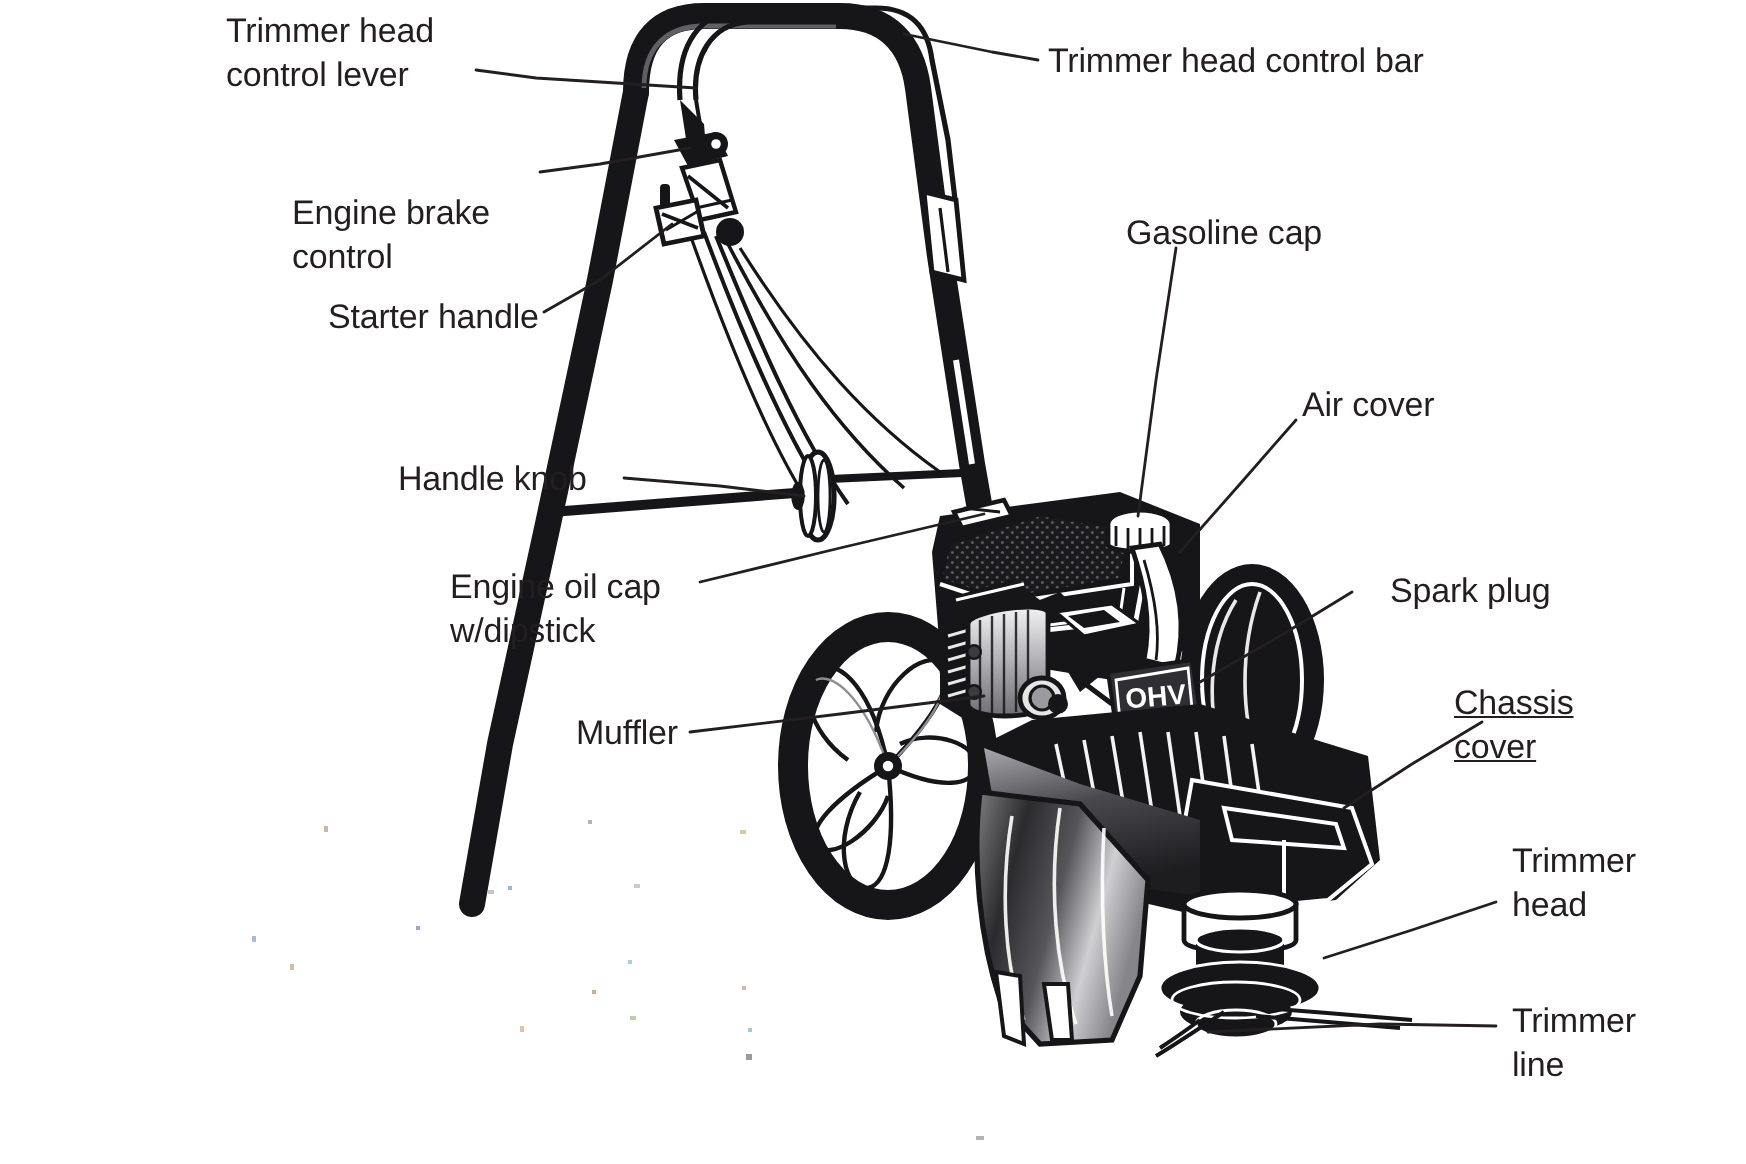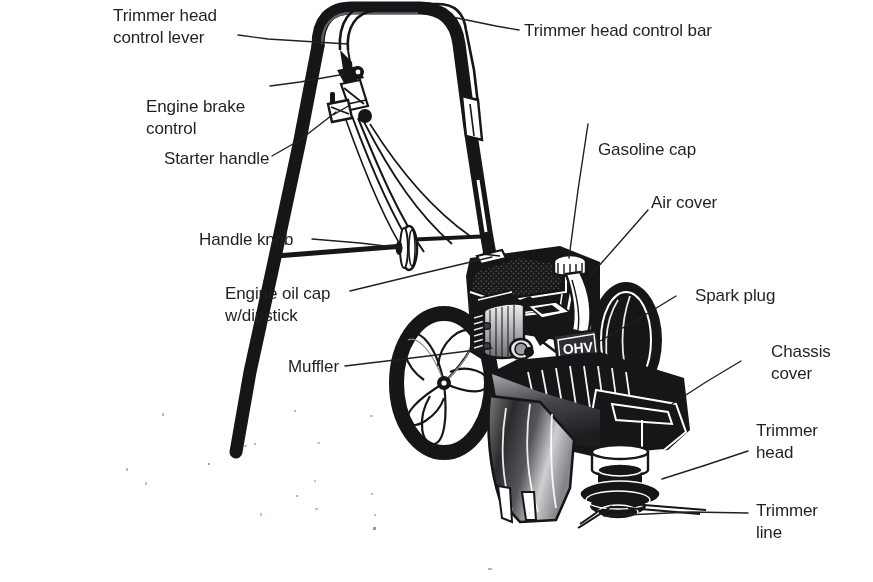--- a/index.html
+++ b/index.html
@@ -322,28 +322,28 @@
       </g>
   </svg>
 
   <div id="labels">
       <div class="callout left-al" style="left: 113px; top: 5px;">Trimmer head
 control lever</div>
       <div class="callout left-al" style="left: 524px; top: 20px;">Trimmer head control bar</div>
       <div class="callout left-al" style="left: 146px; top: 76px; margin-top: 20px;">Engine brake
 control</div>
       <div class="callout left-al" style="left: 164px; top: 148px;">Starter handle</div>
-      <div class="callout left-al" style="left: 598px; top: 106px; margin-top: 33px;">Gasoline cap</div>
+      <div class="callout left-al" style="left: 563px; top: 106px;">Gasoline cap</div>
       <div class="callout left-al" style="left: 651px; top: 192px;">Air cover</div>
       <div class="callout left-al" style="left: 199px; top: 229px; text-align: center;">Handle knob</div>
       <div class="callout left-al" style="left: 225px; top: 283px;">Engine oil cap
 w/dipstick</div>
       <div class="callout left-al" style="left: 695px; top: 285px;">Spark plug</div>
       <div class="callout left-al" style="left: 288px; top: 356px; text-align: right;">Muffler</div>
-      <div class="callout left-al" style="left: 771px; top: 341px;">Chassis
+      <div class="callout left-al" style="left: 727px; top: 341px; text-decoration: underline;">Chassis
 cover</div>
       <div class="callout right-al" style="left: 756px; top: 420px; width: 80px;">Trimmer
 head</div>
       <div class="callout right-al" style="left: 756px; top: 500px; width: 80px;">Trimmer
 line</div>
     </div>
 
 </div>
 
 </body></html>

